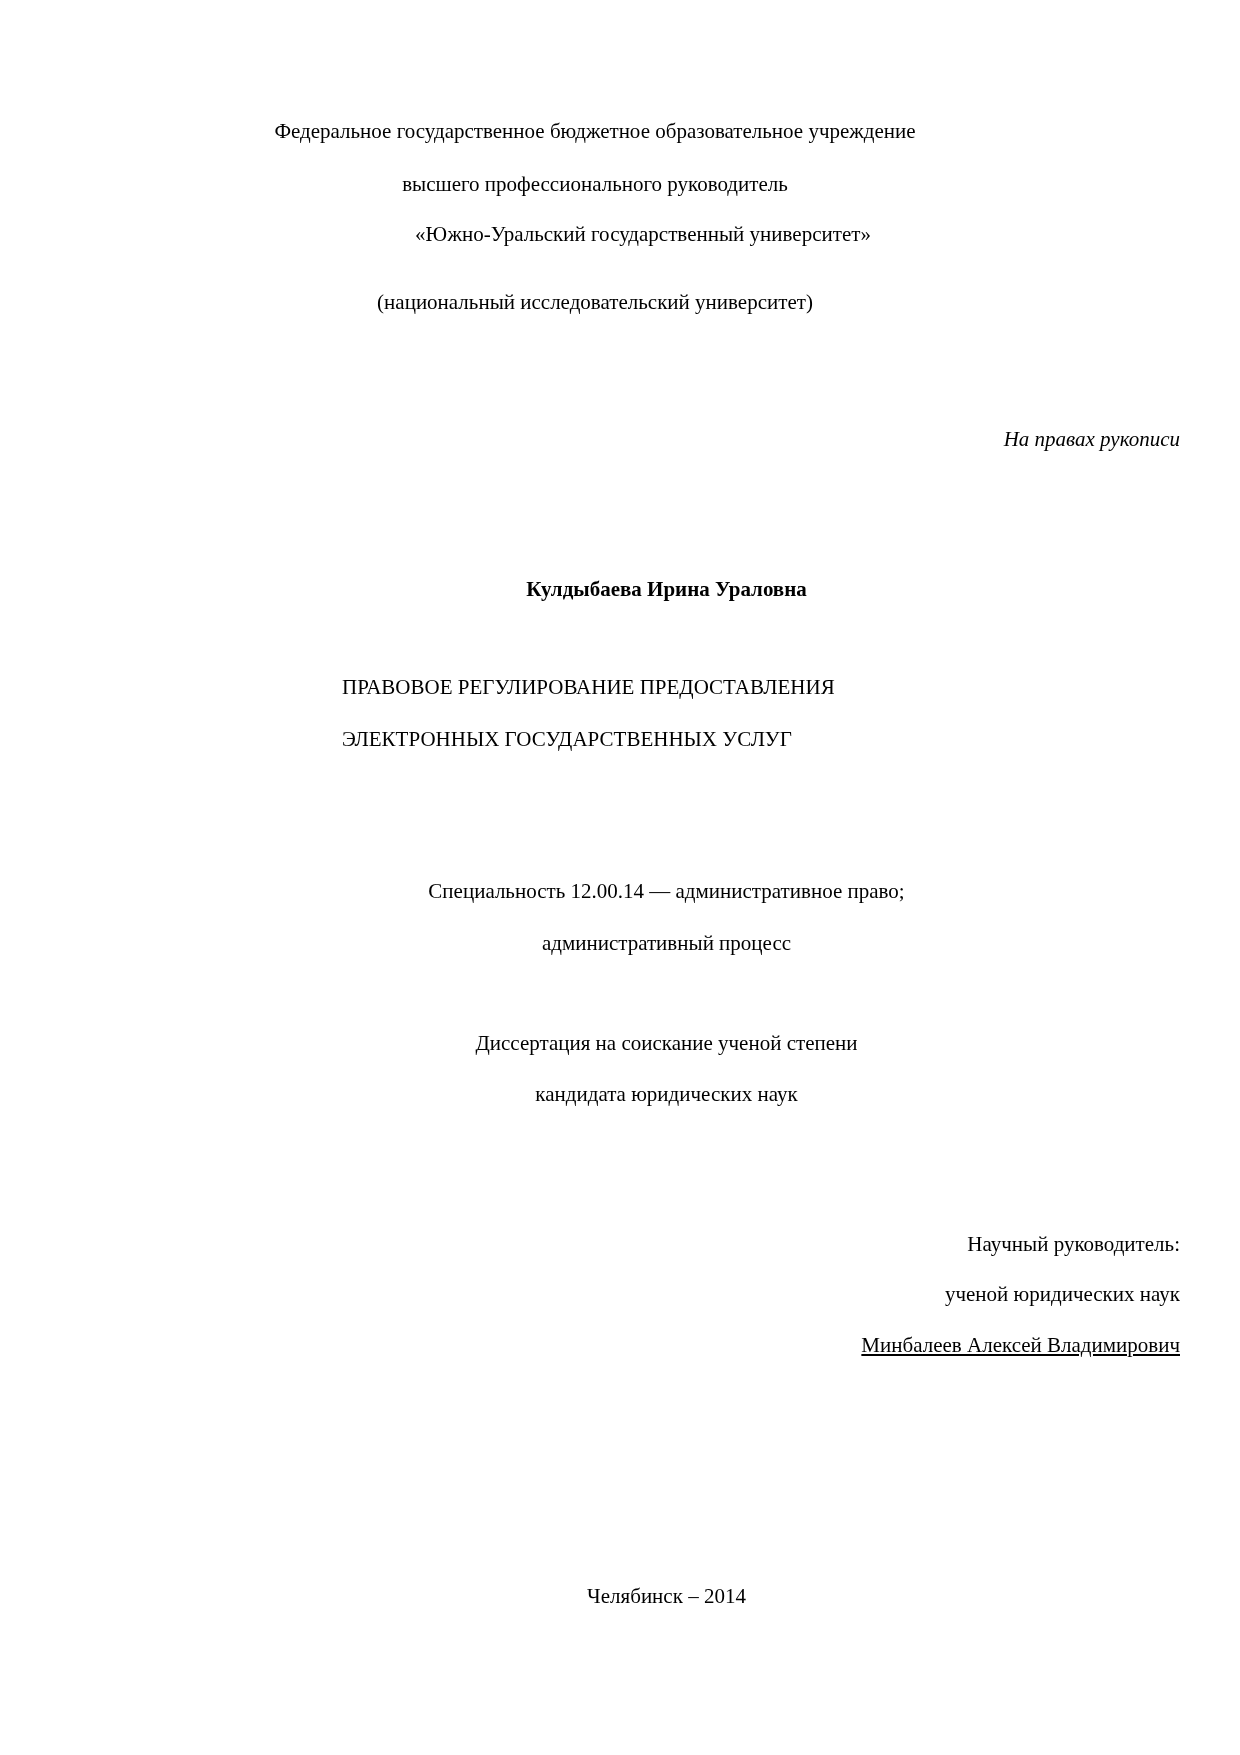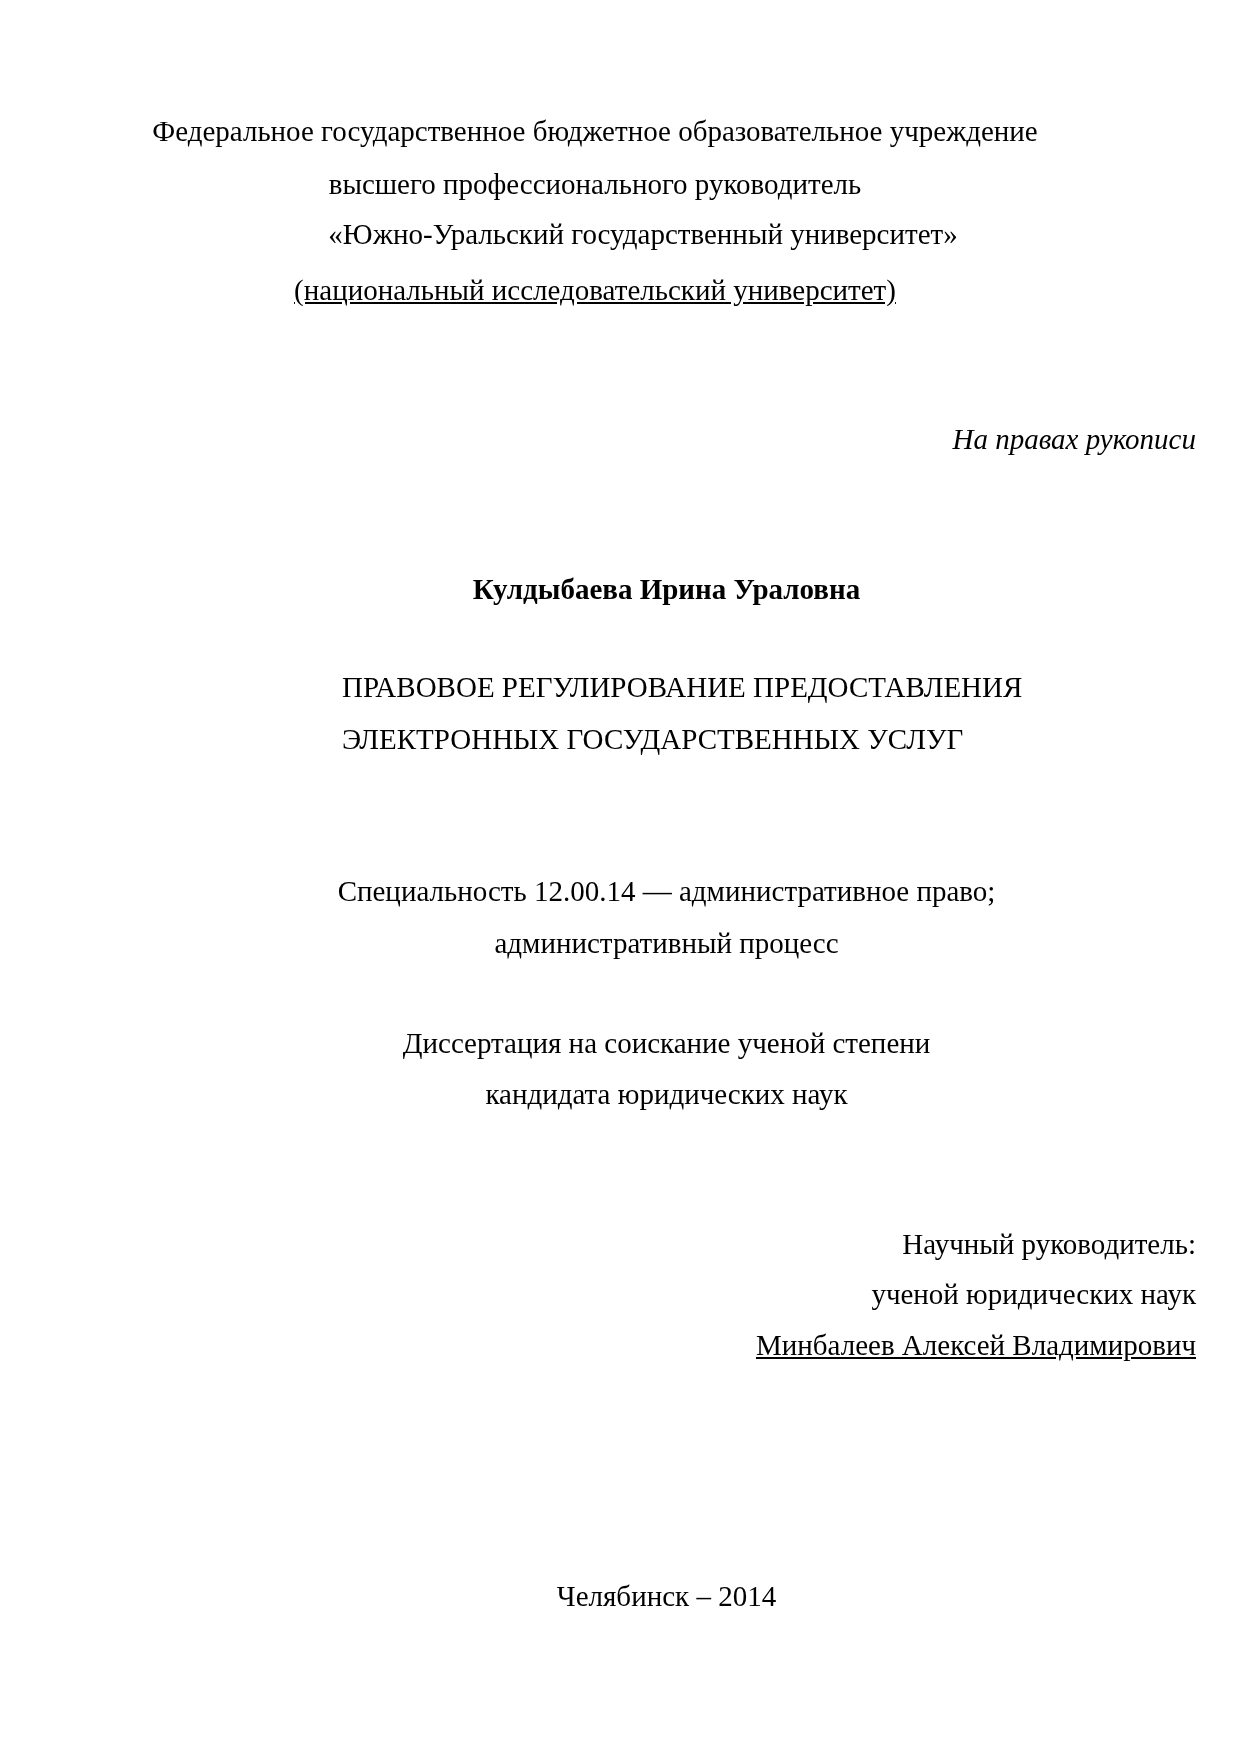--- a/index.html
+++ b/index.html
@@ -10,50 +10,50 @@
     body {
       width: 1240px;
       height: 1755px;
       position: relative;
       overflow: hidden;
       font-family: "Liberation Serif", "DejaVu Serif", serif;
       color: #000000;
     }
     .line {
       position: absolute;
-      font-size: 29px;
+      font-size: 21px;
       line-height: 36px;
       white-space: nowrap;
     }
     .center {
       left: 0;
       width: 1333px;
       text-align: center;
     }
     .right {
-      right: 44px;
+      right: 60px;
       text-align: left;
     }
     .italic { font-style: italic; }
     .bold { font-weight: bold; }
     .title {
       left: 342px;
       font-weight: normal;
     }
   </style>
 </head>
 <body>
 
 <div>
 
   <div>
     <div class="line center" style="top:113px; width:1190px;">Федеральное государственное бюджетное образовательное учреждение</div>
     <div class="line center" style="top:166px; width:1190px;">высшего профессионального руководитель</div>
     <div class="line center" style="top:216px; width:1190px;margin-left:48px;">«Южно-Уральский государственный университет»</div>
-    <div class="line center" style="top:272px; width:1190px;text-decoration:underline;">(национальный исследовательский университет)</div>
+    <div class="line center" style="top:284px; width:1190px;">(национальный исследовательский университет)</div>
   </div>
 
   <div class="line right italic" style="top:421px;">На правах рукописи</div>
 
   <div class="line center bold" style="top:571px; width:1333px;">Кулдыбаева Ирина Ураловна</div>
 
   <div>
     <div class="line title" style="top:669px;">ПРАВОВОЕ РЕГУЛИРОВАНИЕ ПРЕДОСТАВЛЕНИЯ</div>
     <div class="line title" style="top:721px;">ЭЛЕКТРОННЫХ ГОСУДАРСТВЕННЫХ УСЛУГ</div>
   </div>

